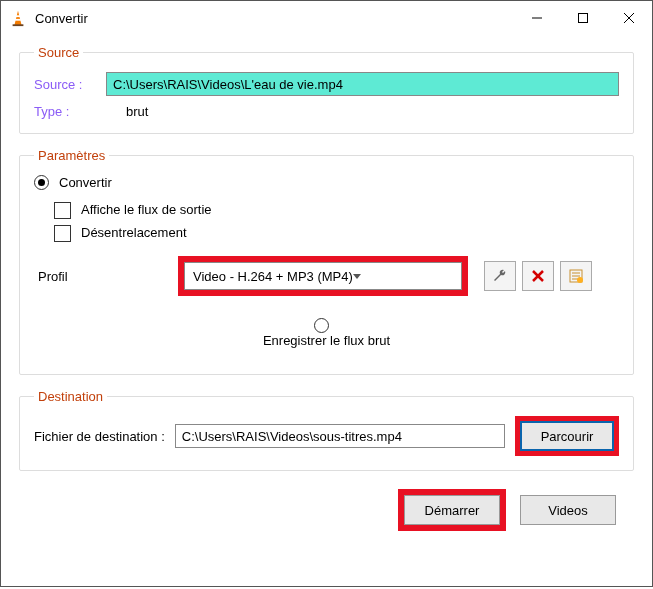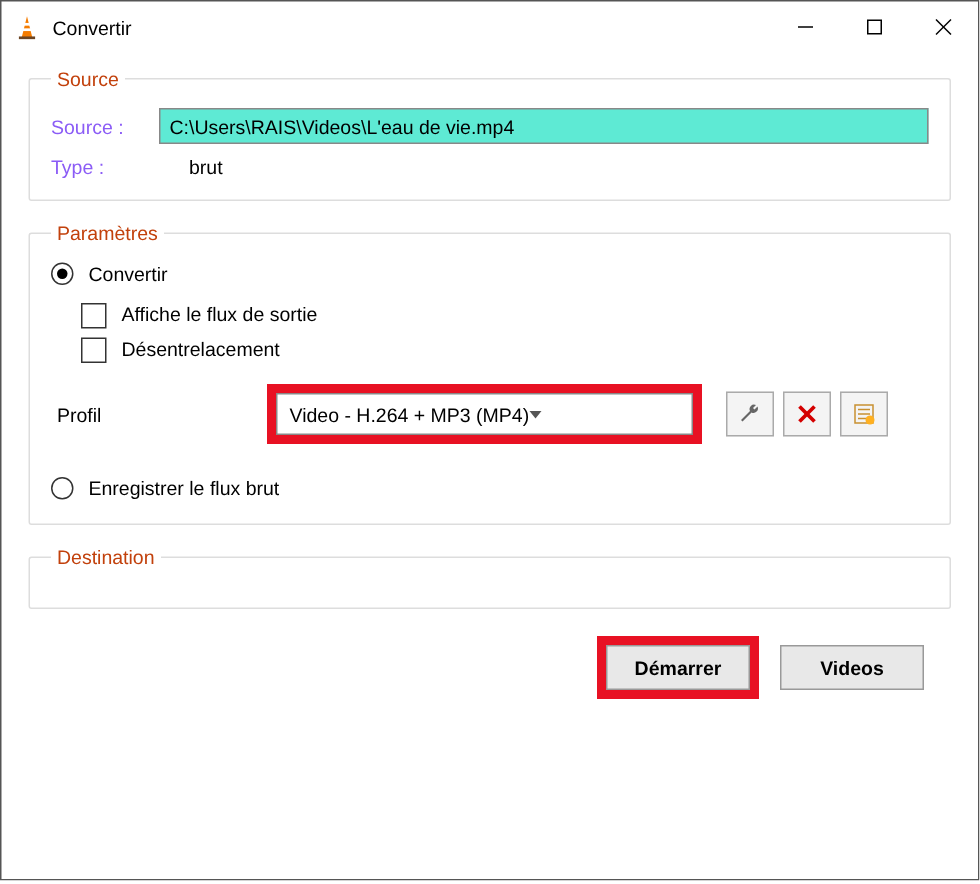--- a/index.html
+++ b/index.html
@@ -26,21 +26,21 @@
   .profile-label { width: 140px; }
   .combo-wrap { position: relative; padding: 6px; background: #e81123; margin-right: 10px; }
   .combo { width: 278px; height: 28px; border: 1px solid #888; background: #fff; display: flex; align-items: center; padding: 0 8px; }
   .combo-arrow { width: 0; height: 0; border-left: 4px solid transparent; border-right: 4px solid transparent; border-top: 5px solid #555; }
   .iconbtn { width: 32px; height: 30px; border: 1px solid #aaa; background: #f4f4f4; display: flex; align-items: center; justify-content: center; margin-left: 6px; }
   .dest-row { display: flex; align-items: center; }
   .dest-label { margin-right: 10px; white-space: nowrap; }
   .dest-input { flex: 1; height: 24px; border: 1px solid #888; padding: 2px 6px; margin-right: 10px; background: #fff; }
   .browse-wrap { padding: 5px; background: #e81123; }
   .browse-btn { width: 94px; height: 30px; border: 2px solid #0a64ad; background: #e8e8e8; display: flex; align-items: center; justify-content: center; }
-  .footer { display: flex; justify-content: flex-end; padding: 4px 18px 0 0; gap: 14px; align-items: center; font-weight: bold; }
+  .footer { display: flex; justify-content: flex-end; padding: 4px 18px 0 0; gap: 14px; align-items: center; }
   .start-wrap { padding: 6px; background: #e81123; }
   .btn { height: 30px; border: 1px solid #999; background: #e8e8e8; display: flex; align-items: center; justify-content: center; }
   .start-btn { width: 96px; }
   .cancel-btn { width: 96px; }
   .radio-circle { width: 15px; height: 15px; border: 1px solid #333; border-radius: 50%; margin-right: 10px; display: inline-flex; align-items: center; justify-content: center; }
   .radio-dot { width: 7px; height: 7px; background: #000; border-radius: 50%; }
 </style>
 </head>
 <body>
 
@@ -131,28 +131,37 @@
           <svg width="16" height="16" viewBox="0 0 16 16">
               <rect x="2" y="2" width="12" height="12" fill="none" stroke="#c89030" stroke-width="1"></rect>
               <line x1="4" y1="5" x2="12" y2="5" stroke="#c89030"></line>
               <line x1="4" y1="8" x2="12" y2="8" stroke="#c89030"></line>
               <line x1="4" y1="11" x2="12" y2="11" stroke="#c89030"></line>
               <circle cx="12" cy="12" r="3" fill="#ffb020"></circle>
             </svg>
         </div>
       </div>
 
-      <div class="radio-row" style="margin-top:22px; margin-bottom:2px;">
+      <div class="radio-row" style="margin-top:22px; margin-bottom:12px;flex-direction:column;">
         <span class="radio-circle"></span>
         <span>Enregistrer le flux brut</span>
       </div>
     </fieldset>
 
     <fieldset>
       <legend>Destination</legend>
+      <div class="dest-row">
+        <span class="dest-label">Fichier de destination :</span>
+        <input class="dest-input" value="C:\Users\RAIS\Videos\sous-titres.mp4" style="">
+        <div class="browse-wrap">
+          <div class="browse-btn">
+            <span>Parcourir</span>
+          </div>
+        </div>
+      </div>
     </fieldset>
 
     <div class="footer">
       <div class="start-wrap">
         <div class="btn start-btn">
           <span>Démarrer</span>
         </div>
       </div>
       <div class="btn cancel-btn">
         <span>Videos</span>

